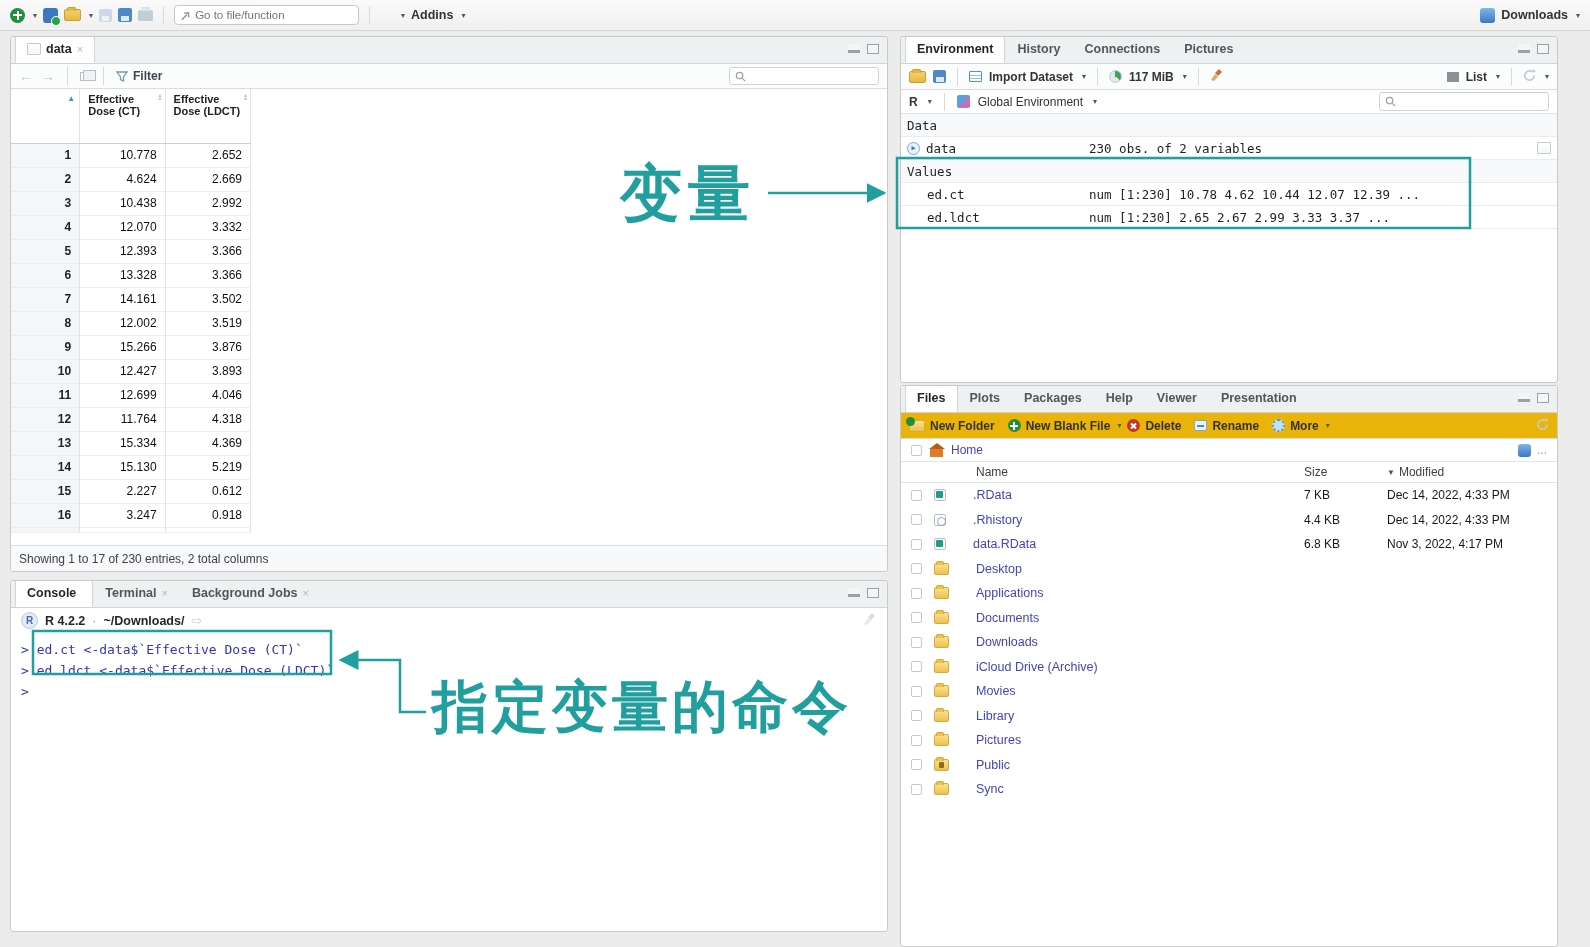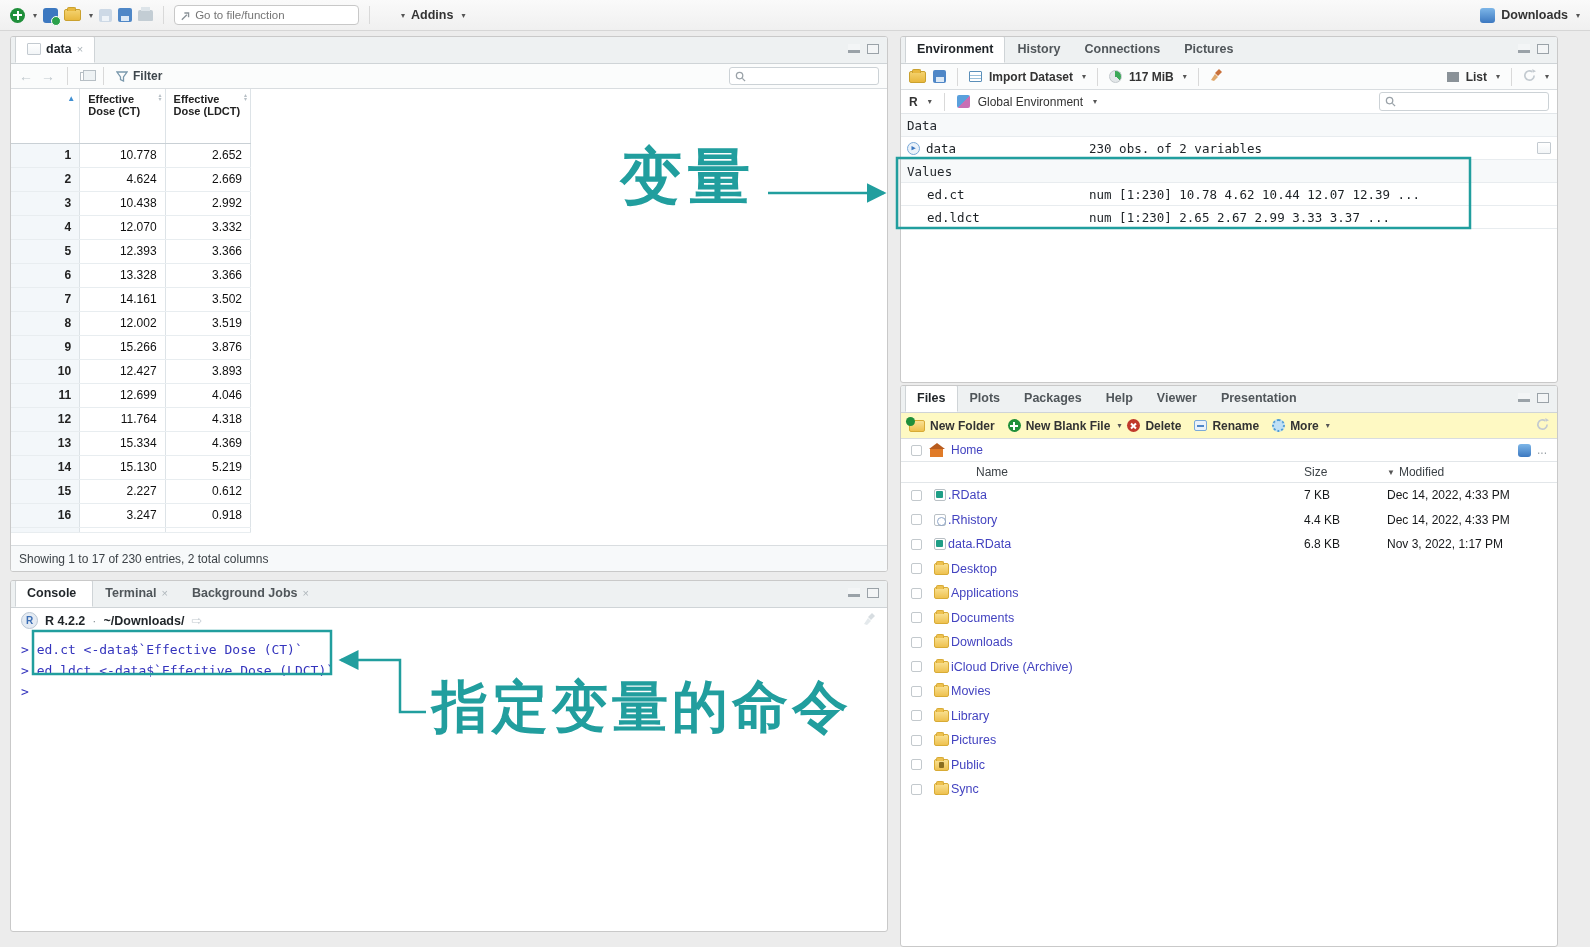--- a/index.html
+++ b/index.html
@@ -88,21 +88,21 @@
   .env-row { display:flex; align-items:center; height:23px; border-bottom:1px solid #e8ecef; font-size:12px; padding:0 6px; }
   .env-row.section { background:#f7f9fa; color:#24292e; font-family:"DejaVu Sans Mono","Liberation Mono",monospace; font-size:12.5px; }
   .env-name { width:182px; display:flex; align-items:center; gap:6px; font-family:"DejaVu Sans Mono","Liberation Mono",monospace; font-size:12.5px; color:#1c2125; }
   .env-name.indent { padding-left:20px; }
   .env-value { font-family:"DejaVu Sans Mono","Liberation Mono",monospace; font-size:12.5px; color:#1c2125; flex:1; white-space:pre; overflow:hidden; }
   .ic-expand { width:13px; height:13px; border-radius:50%; background:#eaf2fa; border:1px solid #7aa9d8; color:#3c78c0; font-size:7px; display:inline-flex; align-items:center; justify-content:center; }
   .ic-viewgrid { width:14px; height:12px; border:1px solid #c3cad0; border-radius:1px; background:linear-gradient(#fff,#f2f5f7); margin-left:auto; }
 
   
   #files-panel { left:900px; top:385px; width:658px; height:562px; }
-  .files-toolbar { height:26px; border-bottom:1px solid #d9dde0; display:flex; align-items:center; gap:6px; padding:0 8px; background:#fef9c3; }
+  .files-toolbar { height:26px; border-bottom:1px solid #d9dde0; display:flex; align-items:center; gap:6px; padding:0 8px; background:#eab308; }
   .fbtn { display:flex; align-items:center; gap:5px; }
   .fs-icon { width:15px; height:12px; display:inline-block; position:relative; }
   .fs-icon.folder, .fs-icon.folder-public { background:linear-gradient(#f9e193,#eec14f); border:1px solid #d8ab35; border-radius:2px; }
   .fs-icon.folder::before, .fs-icon.folder-public::before { content:""; position:absolute; left:1px; top:-3px; width:6px; height:3px; background:#eec14f; border:1px solid #d8ab35; border-bottom:none; border-radius:2px 2px 0 0; }
   .fs-icon.folder-public::after { content:""; position:absolute; left:4px; top:2px; width:5px; height:6px; background:#8a6d1f; border-radius:1px; }
   .fs-icon.rdata { width:12px; background:#fff; border:1px solid #b9c0c5; border-radius:2px; }
   .fs-icon.rdata::before { content:""; position:absolute; left:1px; top:1px; width:7px; height:7px; background:#1f9e86; border-radius:1px; }
   .fs-icon.rhistory { width:12px; background:#fff; border:1px solid #b9c0c5; border-radius:2px; }
   .fs-icon.rhistory::before { content:""; position:absolute; left:2px; top:2px; width:7px; height:7px; border:1.5px solid #8fa6c8; border-radius:50%; }
   .ic-newfolder { width:16px; height:12px; background:linear-gradient(#f9e193,#eec14f); border:1px solid #d8ab35; border-radius:2px; position:relative; }
@@ -123,30 +123,30 @@
   .link { color:#4343c0; }
   .files-crumb .crumb-right { margin-left:auto; display:flex; align-items:center; gap:6px; color:#9aa2a8; }
   .files-head { height:21px; border-bottom:1px solid #e2e6e9; display:flex; align-items:center; font-size:12px; color:#3c4247; }
   .files-head .h-name { margin-left:75px; }
   .files-head .h-size { position:absolute; left:403px; }
   .files-head .h-mod { position:absolute; left:486px; display:flex; gap:4px; align-items:center; }
   .files-head { position:relative; }
   .sort-desc { font-size:8px; color:#555; }
   .frow { height:24.5px; display:flex; align-items:center; padding:0 10px; position:relative; }
   .frow .fs-icon { margin-left:12px; }
-  .frow .fname { margin-left:2px; font-size:12.5px; }
+  .frow .fname { margin-left:27px; font-size:12.5px; }
   .frow .fsize { position:absolute; left:403px; color:#16181a; }
   .frow .fmod { position:absolute; left:486px; color:#16181a; }
 
   
   .overlay { position:absolute; left:0; top:0; width:1590px; height:947px; pointer-events:none; z-index:50; }
   .ann-box { fill:none; stroke:#219e9e; stroke-width:2.5; }
   .ann-line { fill:none; stroke:#219e9e; stroke-width:2.5; }
   .cjk { position:absolute; color:#219e9e; font-family:"DejaVu Serif","Liberation Serif",serif; font-weight:700; z-index:49; line-height:1; }
-  #ann-var { left:620px; top:146px; font-size:62px; letter-spacing:6px; }
+  #ann-var { left:620px; top:163px; font-size:62px; letter-spacing:6px; }
   #ann-cmd { left:432px; top:678px; font-size:56px; letter-spacing:4px; }
 
   .mag { flex:none; }
 </style>
 </head>
 <body>
 
 <div class="main-toolbar">
   <span class="ic ic-newdoc"></span>
   <span class="caret">▾</span>
@@ -594,21 +594,21 @@
         <span class="fname link">.Rhistory</span>
         <span class="fsize">4.4 KB</span>
         <span class="fmod">Dec 14, 2022, 4:33 PM</span>
       </div>
 
       <div class="frow">
         <span class="checkbox"></span>
         <span class="fs-icon rdata"></span>
         <span class="fname link">data.RData</span>
         <span class="fsize">6.8 KB</span>
-        <span class="fmod">Nov 3, 2022, 1:17 PM</span>
+        <span class="fmod">Nov 3, 2022, 4:17 PM</span>
       </div>
 
       <div class="frow">
         <span class="checkbox"></span>
         <span class="fs-icon folder"></span>
         <span class="fname link">Desktop</span>
         <span class="fsize"></span>
         <span class="fmod"></span>
       </div>
 

